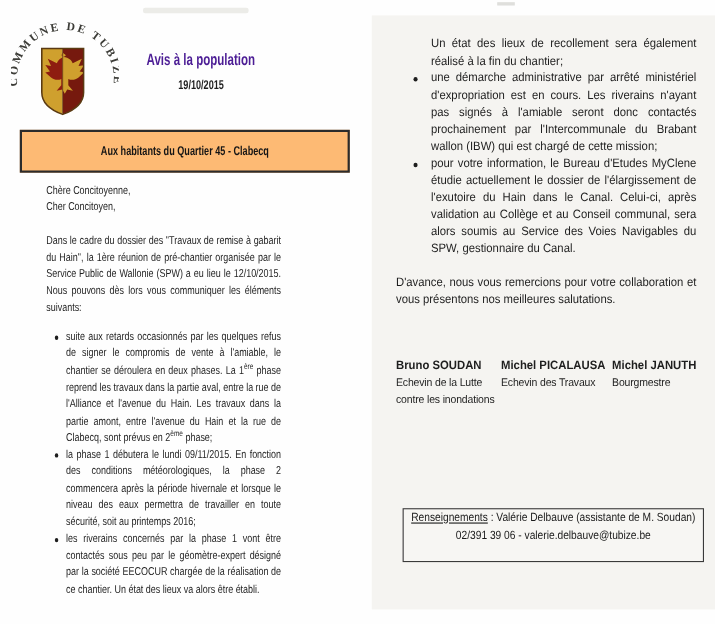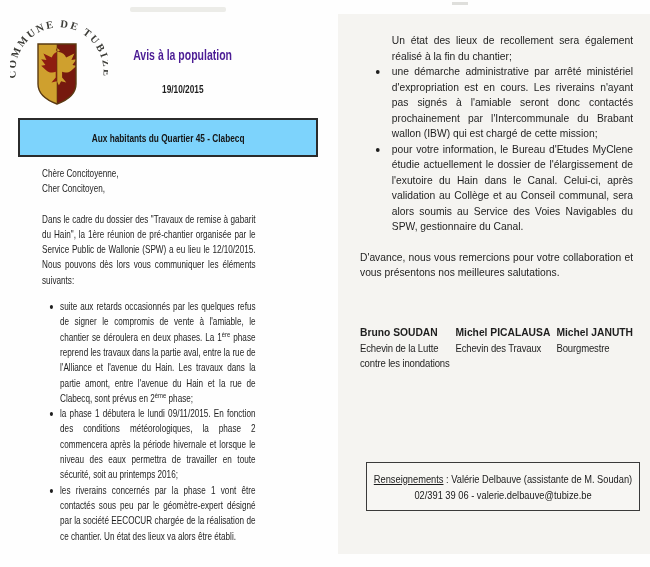--- a/index.html
+++ b/index.html
@@ -11,26 +11,26 @@
 
   
   .smudge1{position:absolute;left:130px;top:7px;width:96px;height:5px;background:#dcdcd6;opacity:.55;border-radius:2px;}
   .smudge2{position:absolute;left:452px;top:2px;width:16px;height:3px;background:#c9c9c4;opacity:.6;}
 
   
   .logo{position:absolute;left:10px;top:4px;width:98px;height:116px;}
 
   .header{position:absolute;left:55px;top:46px;width:255px;text-align:center;}
   .title{font-weight:bold;font-size:15px;white-space:nowrap;color:#4c1d95;}
-  .datetxt{font-weight:bold;font-size:11.5px;margin-top:20px;white-space:nowrap;text-decoration:underline;}
+  .datetxt{font-weight:bold;font-size:11.5px;margin-top:9px;white-space:nowrap;text-decoration:underline;}
   .cx-title{display:inline-block;transform:scaleX(0.70);transform-origin:center;}
   .cx-date{display:inline-block;transform:scaleX(0.72);transform-origin:center;}
 
   .banner{position:absolute;left:18px;top:118px;width:296px;height:35px;border:2px solid #2b2b2b;
-          display:flex;align-items:center;justify-content:center;background:#7dd3fc;}
+          display:flex;align-items:center;justify-content:center;background:#fdba74;}
   .banner-text{font-weight:bold;font-size:11.5px;white-space:nowrap;display:inline-block;
                transform:scaleX(0.72);transform-origin:center;color:#151515;}
 
   .p1col{position:absolute;left:42px;top:166px;width:272px;transform:scaleX(0.785);transform-origin:0 0;
          font-size:10.4px;line-height:15.3px;text-align:justify;}
   .salut{text-align:left;}
   .intro{margin:15px 0 0 0;}
   .list{margin-top:11px;}
   .li{display:flex;}
   .dot{flex:none;width:4px;height:4px;border-radius:50%;background:#1e1e1e;margin:6px 0 0 10px;}
@@ -44,21 +44,21 @@
   .p2col .dot{margin:6px 0 0 17px;}
   .p2col .li-text{margin-left:13px;}
   .closing{margin:15px 0 0 0;}
 
   .sigrow{display:flex;margin-top:44px;text-align:left;}
   .sig1{width:104px;}.sig2{width:110px;}.sig3{flex:1;}
   .signame{font-weight:bold;font-size:11px;white-space:nowrap;}
   .sigtitle{font-size:10.2px;line-height:15px;margin-top:1px;letter-spacing:-0.15px;}
 
   .infobox{position:absolute;left:366px;top:462px;width:272px;height:47px;border:1.5px solid #3a3a3a;
-           display:flex;align-items:center;justify-content:center;background:#f7f6f3;}
+           display:flex;align-items:flex-start;justify-content:center;background:#f7f6f3;}
   .infobox-inner{flex:none;width:312px;transform:scaleX(0.86);transform-origin:center;
                  text-align:center;font-size:10.8px;line-height:16px;color:#1a1a1a;}
   .u{text-decoration:underline;}
 </style>
 </head>
 <body>
 
 <div class="canvas">
 
   <div class="page2bg"></div>

